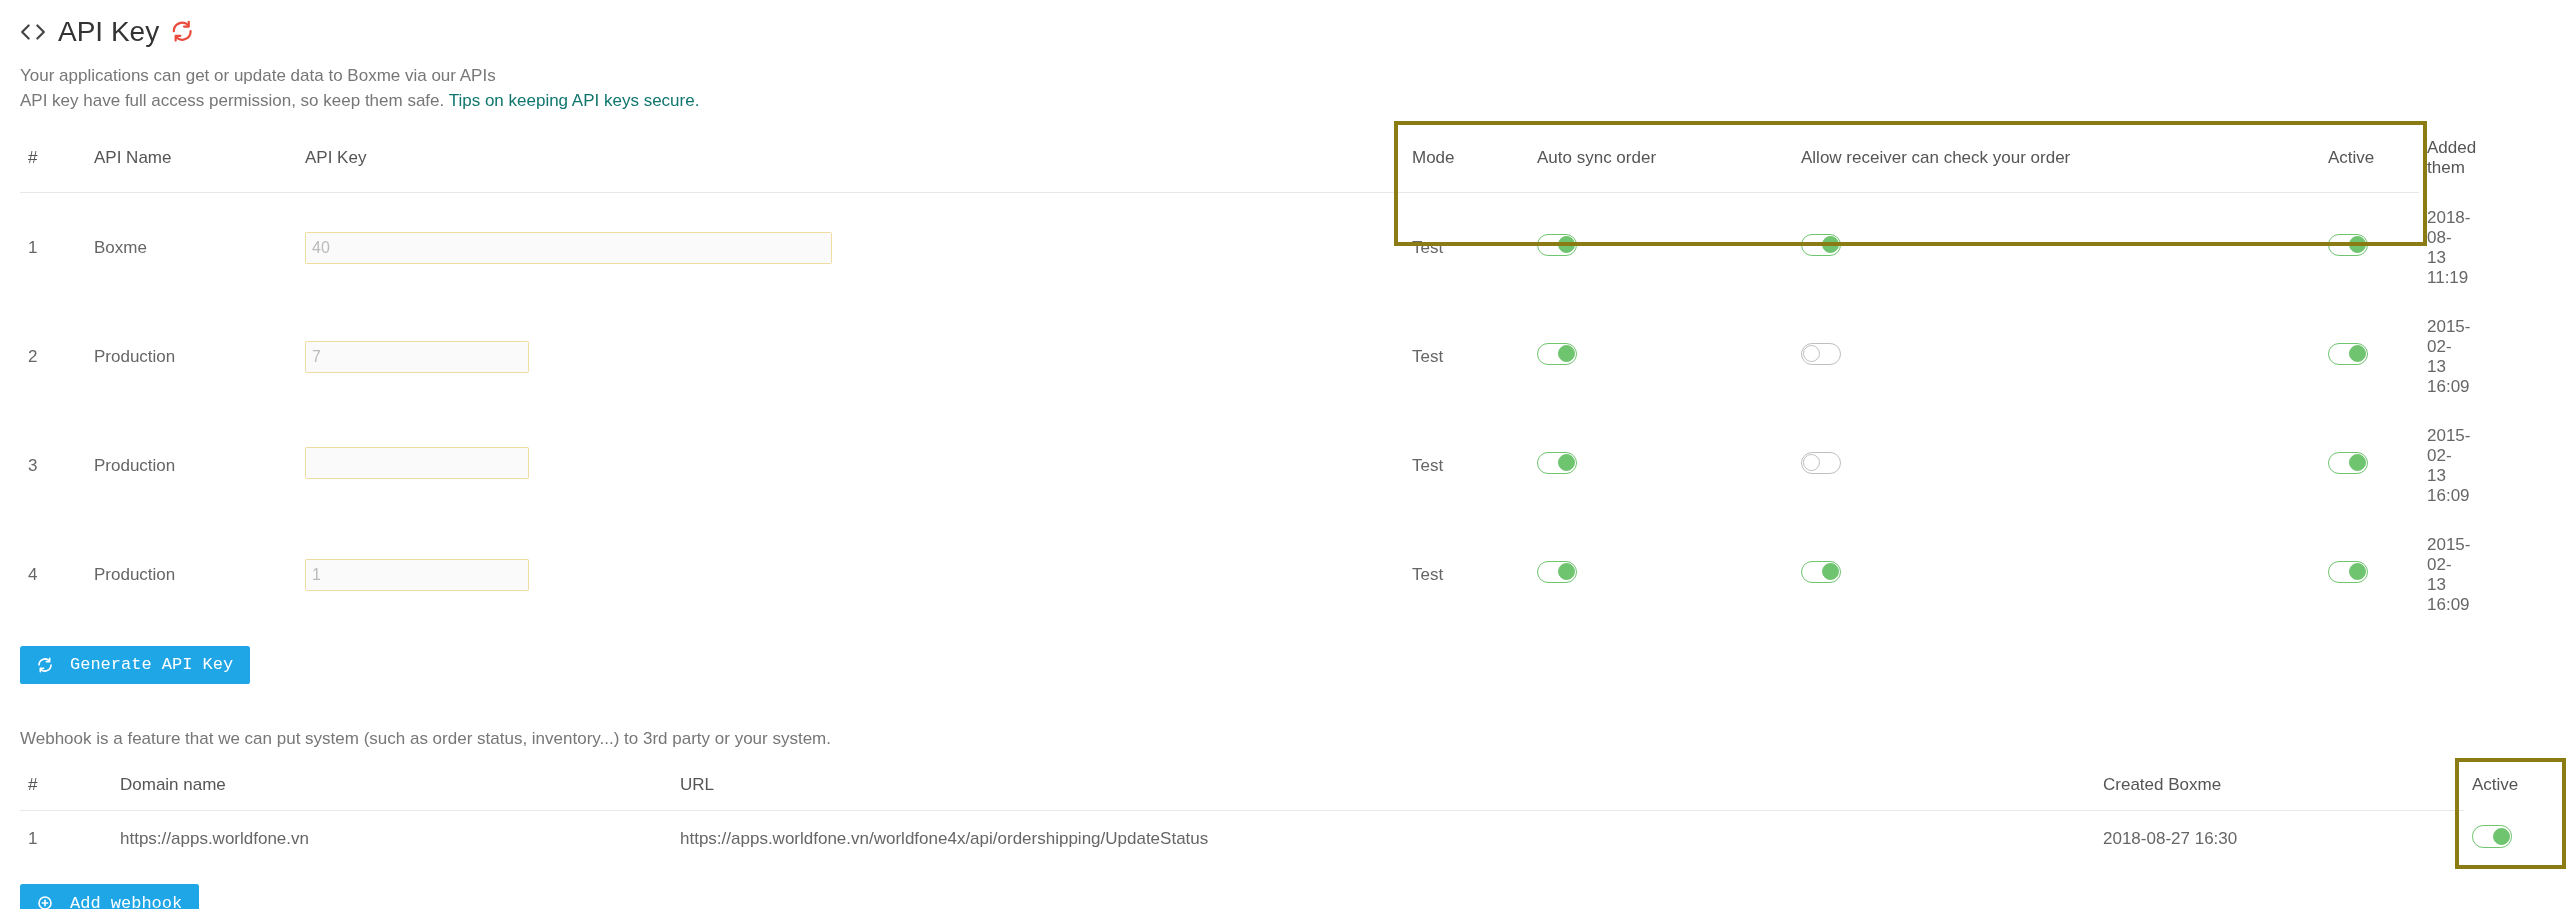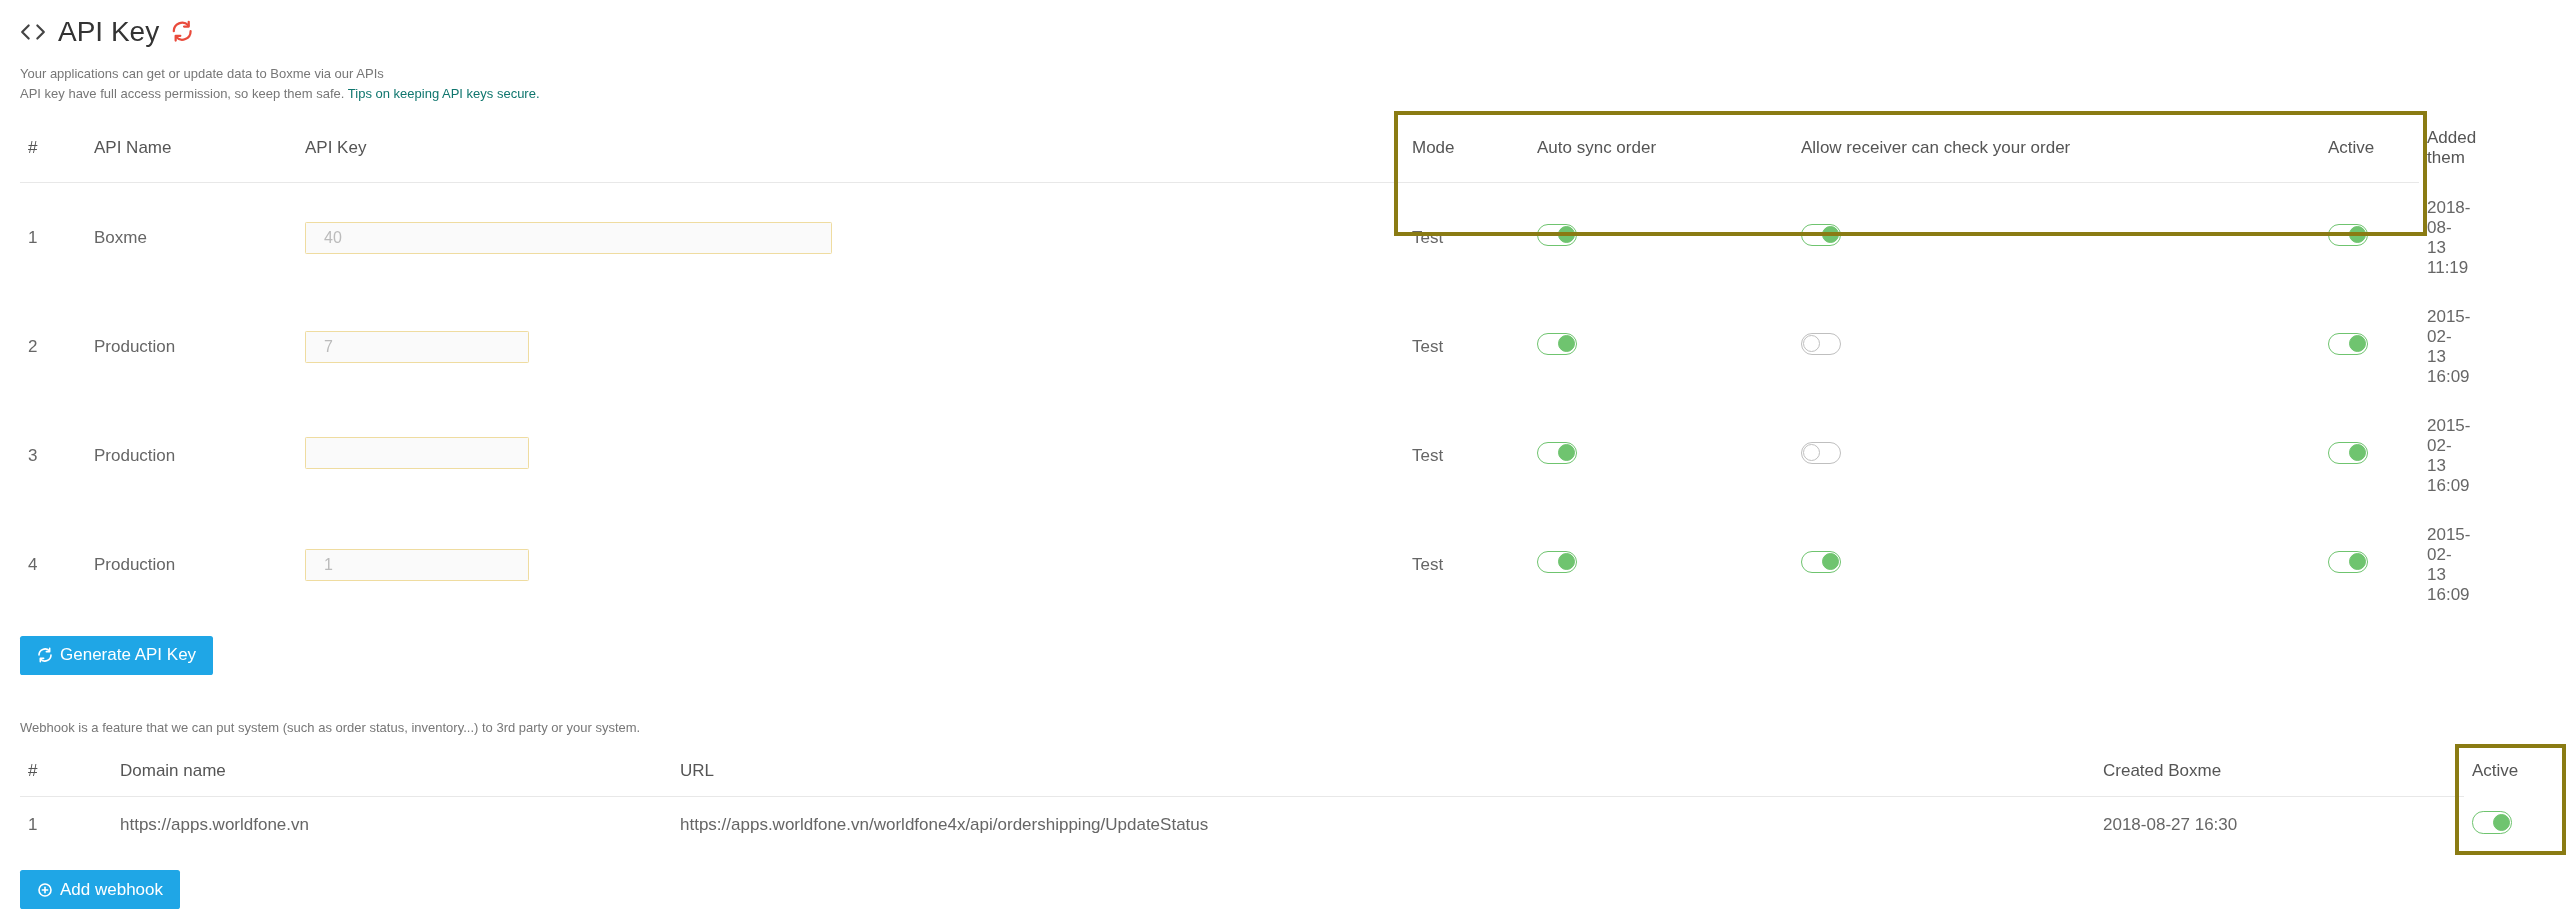--- a/index.html
+++ b/index.html
@@ -14,21 +14,21 @@
   .container{ padding:13px 20px; width:2292px; }
 
   
   .section-title { display:flex; align-items:center; gap:12px; font-size:28px; color:#333; margin:2.6px 0 18.4px 0; font-weight:400;}
   .section-title .title-icon { color:#444; }
   .section-title .title-icon svg { display:block; }
   .section-title .refresh-icon { color:#e94b3c; }
   .section-title .refresh-icon svg { display:block; }
   .section-title.wh .wh-icon { color:#222; font-weight:bold; }
 
-  .desc { font-size:13px; color:#777; margin:5.3px 0; }
+  .desc { font-size:17px; color:#777; margin:5.3px 0; }
   .desc a { color:#0f766e; text-decoration:none; }
 
   
   table { border-collapse:collapse; width:100%; table-layout:fixed; margin-top:12px; }
   th { text-align:left; font-weight:normal; color:#555; font-size:17px; padding:14.5px 8px; border-bottom:0.7px solid #e8e8e8; }
   td { text-align:left; color:#666; font-size:17px; padding:14.5px 8px; vertical-align:middle; }
 
   
   col.c-idx   { width:66px; }
   col.c-name  { width:211px; }
@@ -37,21 +37,21 @@
   col.c-auto  { width:264px; }
   col.c-allow { width:527px; }
   col.c-active{ width:99px; }
   col.c-date  { width:auto; }
 
   
   .key-input {
     display:inline-flex; align-items:center;
     border:1.3px solid #efdca0;
     background:#fafafa;
-    padding:4px 18px;
+    padding:4px 6px;
     height:32px;
     min-width:224px;
     border-radius:1.3px;
     color:#bbb;
     font-size:16px;
   }
   .key-input.wide { min-width:527px; }
 
   
   .toggle {
@@ -63,24 +63,24 @@
     background:#fff; border:1.3px solid #bfbfbf;
   }
   .toggle.on { border-color:#6fc46f; }
   .toggle.on .knob{ right:1.3px; border-color:#6fc46f; background:#6fc46f; }
   .toggle.off .knob{ left:1.3px; }
 
   
   .hl { position:absolute; border:4px solid #8a7b13; pointer-events:none; }
 
   .btn {
-    display:inline-flex; align-items:center; gap:7px;
+    display:inline-flex; align-items:center; gap:17px;
     background:#1fa6e6; color:#fff; border:none;
     padding:9.2px 17px; font-size:17px; border-radius:2.6px;
-    cursor:pointer; margin-top:17px;
+    cursor:pointer; margin-top:17px;font-family:Liberation Mono, monospace;
   }
   .btn .btn-icon svg { display:block; }
 
   
   col.w-idx { width:92px; }
   col.w-dom { width:560px; }
   col.w-url { width:1423px; }
   col.w-cre { width:369px; }
   col.w-act { width:auto; }
 

